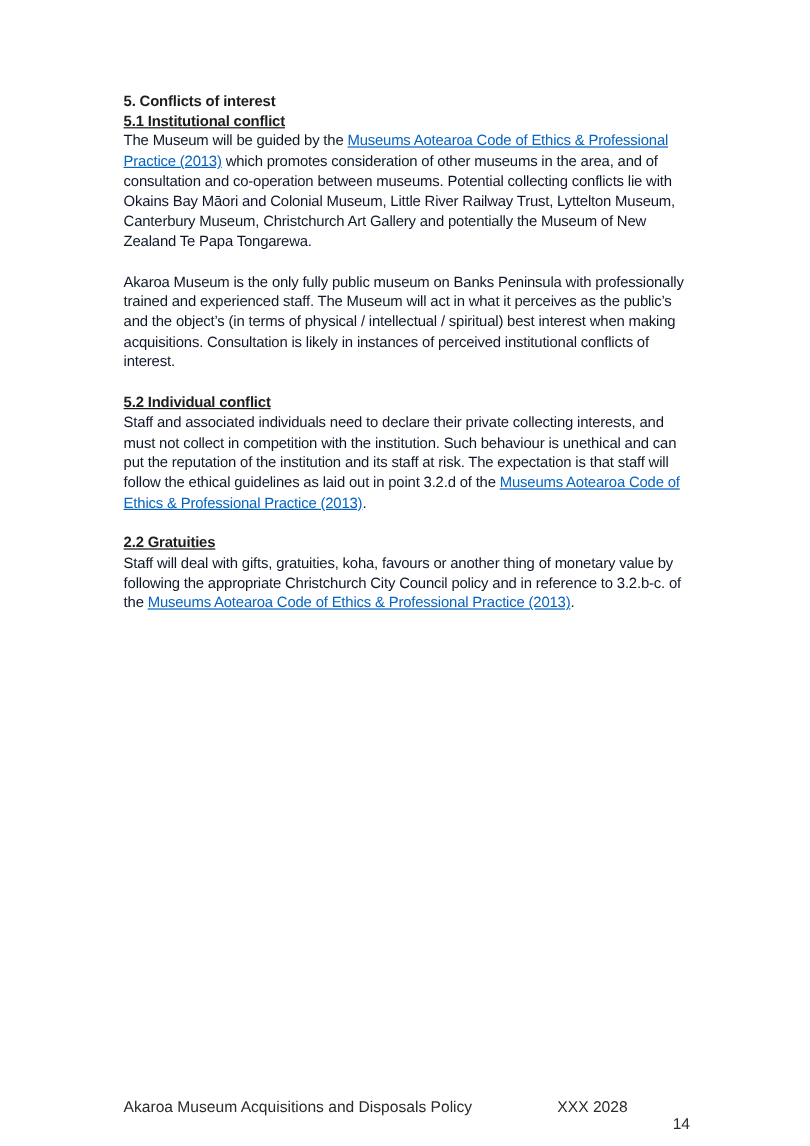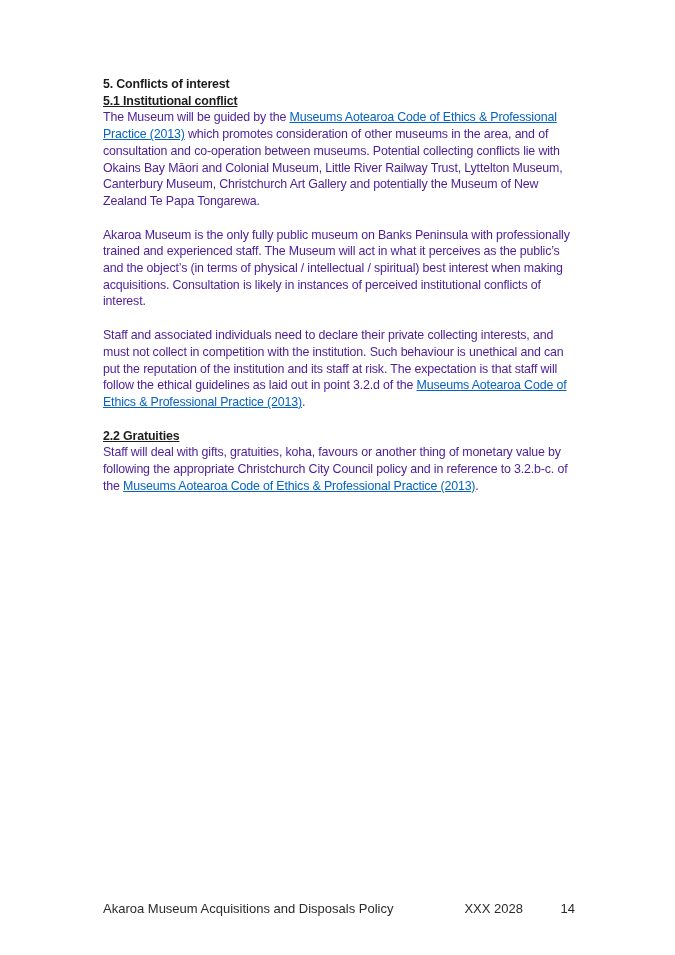--- a/index.html
+++ b/index.html
@@ -36,53 +36,54 @@
   }
   .doc-paragraph {
     margin: 0 0 17px 0;
   }
   .doc-link {
     color: #0563C1;
     text-decoration: underline;
     cursor: pointer;
   }
   .doc-run {
-    color: #4c1d95;
+    color: #0f172a;
   }
   .footer {
     position: absolute;
     left: 103px;
     right: 100px;
     top: 903px;
     display: flex;
     align-items: center;
     font-size: 13px;
     line-height: 12px;
     color: #2b2b2b;
     letter-spacing: 0;
   }
   .footer-title { flex: 1; }
   .footer-date  { }
-  .footer-page  { width: 52px; text-align: right; }
+  .footer-page  { width: 52px; text-align: right; margin-top: 28px; }
 </style>
 </head>
 <body>
 
 <div class="page">
 
   <div class="content">
 
     <p class="doc-heading">5. Conflicts of interest</p>
 
     <p class="doc-subheading">5.1 Institutional conflict</p>
 
     <p class="doc-paragraph"><span class="doc-run">The Museum will be guided by the </span><a class="doc-link">Museums Aotearoa Code of Ethics &amp; Professional Practice (2013)</a><span class="doc-run"> which promotes consideration of other museums in the area, and of consultation and co-operation between museums. Potential collecting conflicts lie with Okains Bay Māori and Colonial Museum, Little River Railway Trust, Lyttelton Museum, Canterbury Museum, Christchurch Art Gallery and potentially the Museum of New Zealand Te Papa Tongarewa.</span></p>
 
     <p class="doc-paragraph"><span class="doc-run">Akaroa Museum is the only fully public museum on Banks Peninsula with professionally trained and experienced staff. The Museum will act in what it perceives as the public’s and the object’s (in terms of physical / intellectual / spiritual) best interest when making acquisitions. Consultation is likely in instances of perceived institutional conflicts of interest.</span></p>
 
+    <p class="doc-subheading">5.2 Individual conflict</p>
 
     <p class="doc-paragraph"><span class="doc-run">Staff and associated individuals need to declare their private collecting interests, and must not collect in competition with the institution. Such behaviour is unethical and can put the reputation of the institution and its staff at risk. The expectation is that staff will follow the ethical guidelines as laid out in point 3.2.d of the </span><a class="doc-link">Museums Aotearoa Code of Ethics &amp; Professional Practice (2013)</a><span class="doc-run">.</span></p>
 
     <p class="doc-subheading">2.2 Gratuities</p>
 
     <p class="doc-paragraph"><span class="doc-run">Staff will deal with gifts, gratuities, koha, favours or another thing of monetary value by following the appropriate Christchurch City Council policy and in reference to 3.2.b-c. of the </span><a class="doc-link">Museums Aotearoa Code of Ethics &amp; Professional Practice (2013)</a><span class="doc-run">.</span></p>
 
   </div>
 
   <div class="footer">

